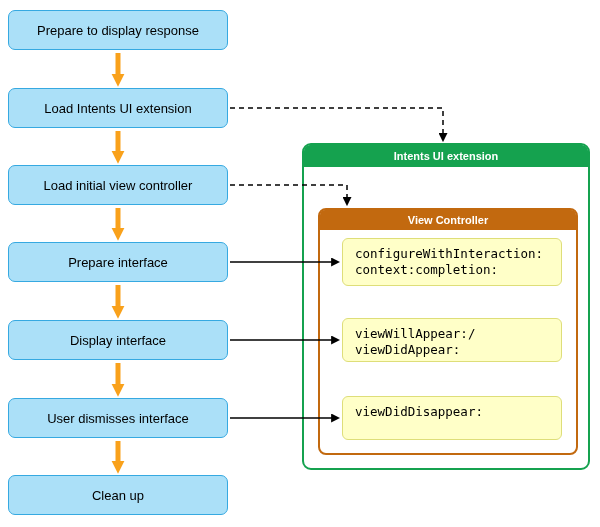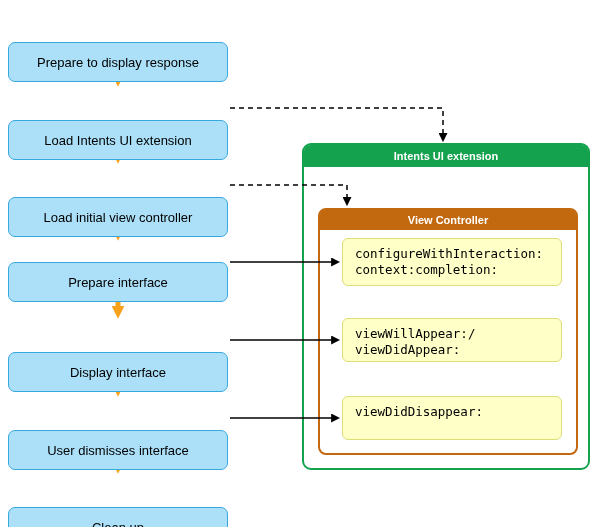--- a/index.html
+++ b/index.html
@@ -41,21 +41,20 @@
     box-sizing: border-box;
     background: var(--step-fill);
     border: 1px solid var(--step-border);
     border-radius: 7px;
     display: flex;
     align-items: center;
     justify-content: center;
     font-size: 13px;
     color: #000;
     text-align: center;
-    margin-top: 32px;
   }
 
   .panel {
     position: absolute;
     box-sizing: border-box;
     background: #ffffff;
     border-radius: 9px;
   }
   .panel-header {
     height: 22px;
@@ -130,21 +129,21 @@
     <path class="dashed-arrow" d="M230,185 H347 V198" marker-end="url(#headBlack)"></path>
 
     <line class="solid-arrow" x1="230" y1="262" x2="332" y2="262" marker-end="url(#headBlack)"></line>
     <line class="solid-arrow" x1="230" y1="340" x2="332" y2="340" marker-end="url(#headBlack)"></line>
     <line class="solid-arrow" x1="230" y1="418" x2="332" y2="418" marker-end="url(#headBlack)"></line>
   </svg>
 
   <div class="flow-box" style="top:10px">Prepare to display response</div>
   <div class="flow-box" style="top:88px">Load Intents UI extension</div>
   <div class="flow-box" style="top:165px">Load initial view controller</div>
-  <div class="flow-box" style="top:230px">Prepare interface</div>
+  <div class="flow-box" style="top:242px">Prepare interface</div>
   <div class="flow-box" style="top:320px">Display interface</div>
   <div class="flow-box" style="top:398px">User dismisses interface</div>
   <div class="flow-box" style="top:475px">Clean up</div>
 
   <div class="method-box" style="top:238px;height:48px">
     <div>configureWithInteraction:</div>
     <div>context:completion:</div>
   </div>
   <div class="method-box" style="top:318px;height:44px">
     <div>viewWillAppear:/</div>

